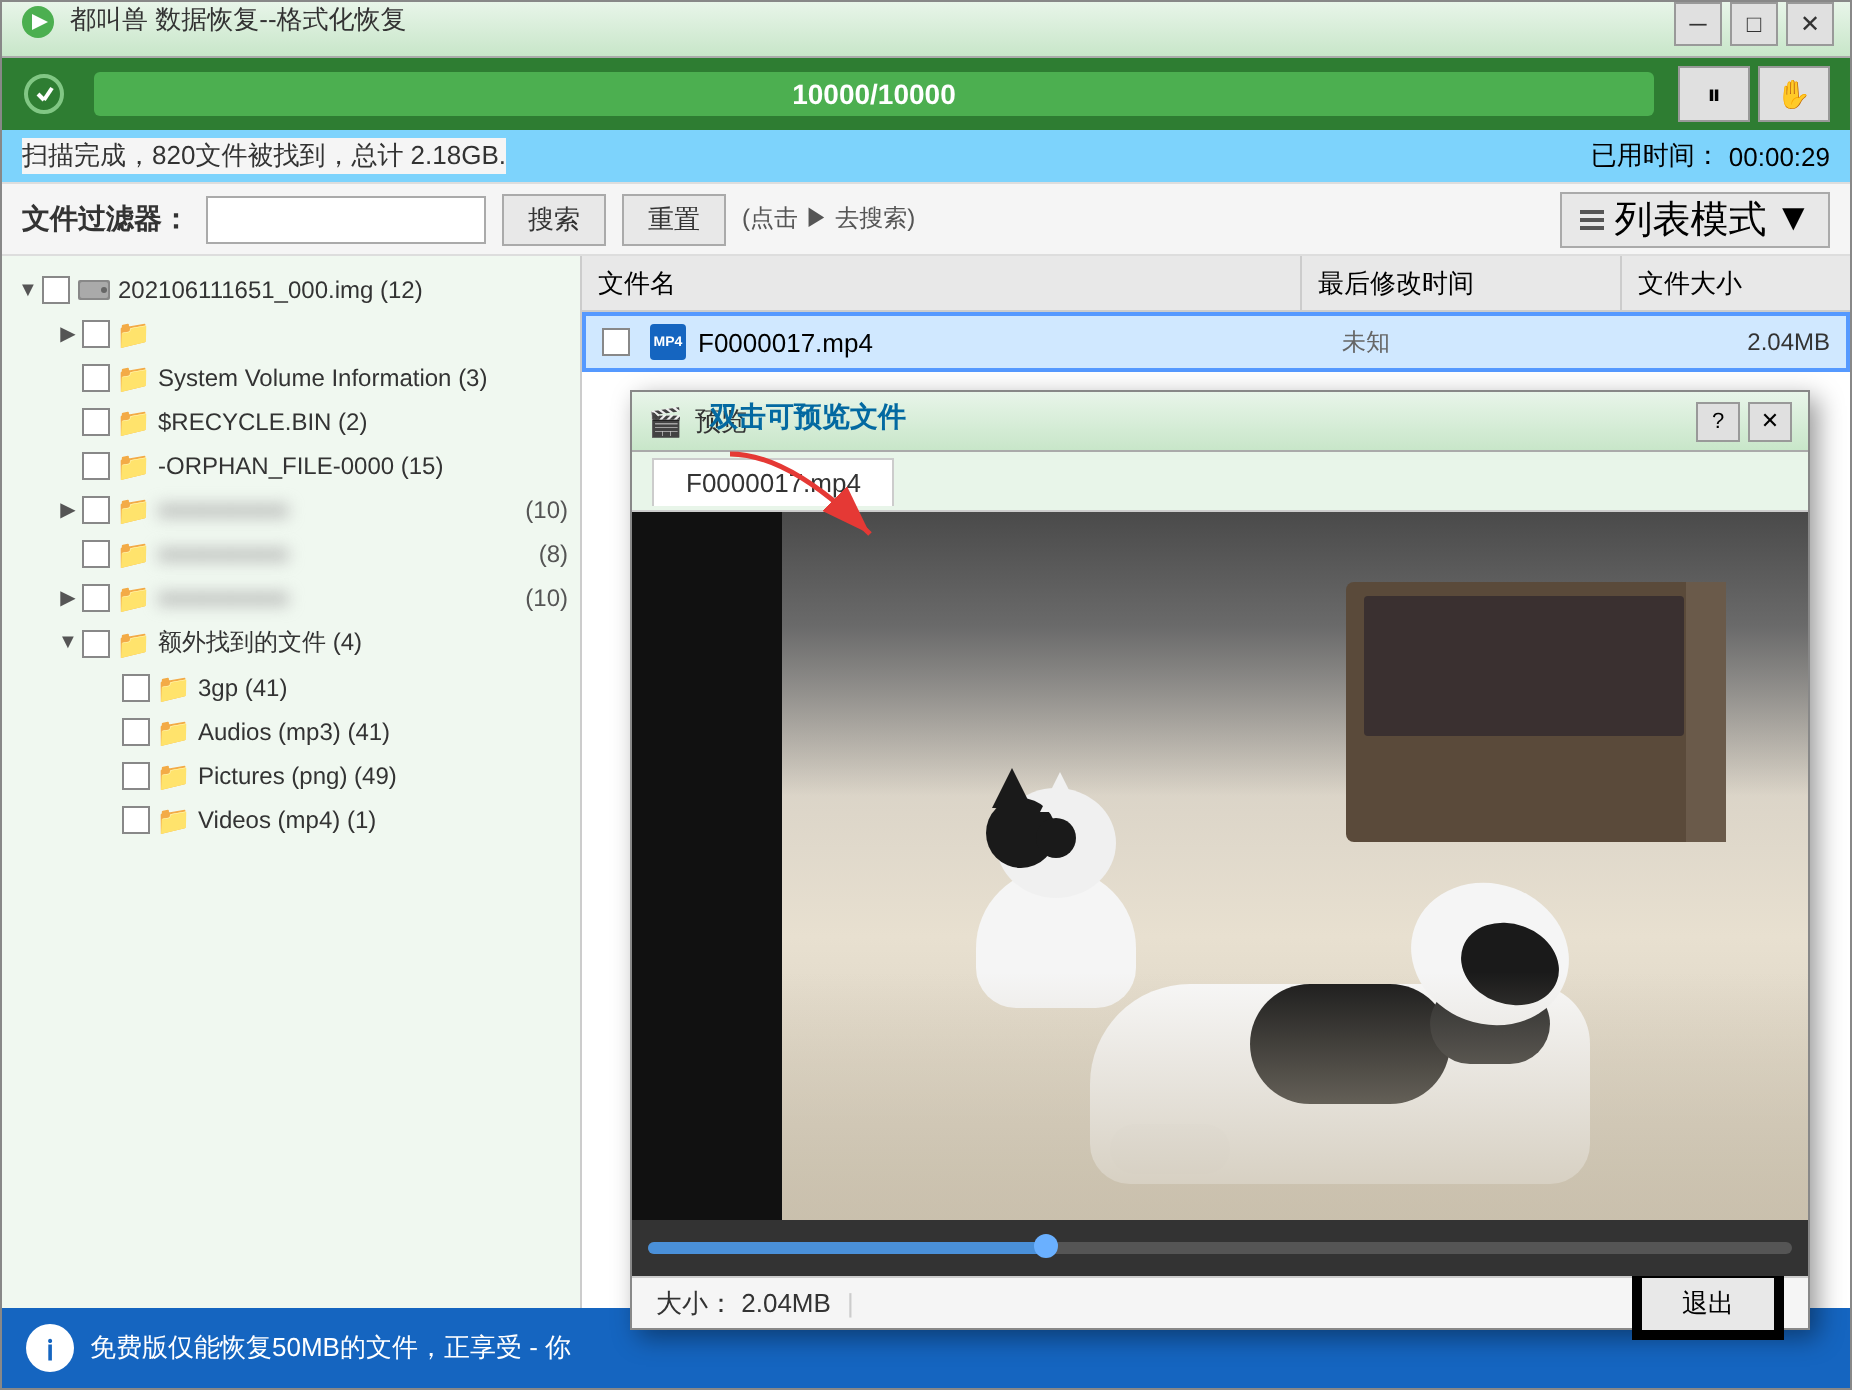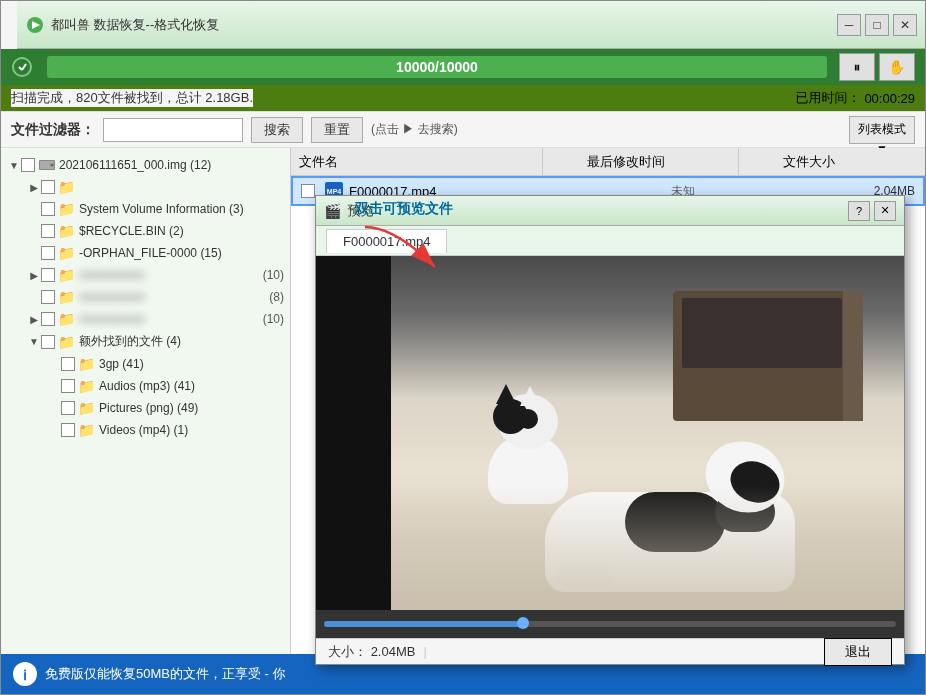--- a/index.html
+++ b/index.html
@@ -16,27 +16,26 @@
       width: 926px;
       height: 695px;
       border: 1px solid #888;
       display: flex;
       flex-direction: column;
       background: #f5f5f5;
       box-shadow: 2px 2px 8px rgba(0,0,0,0.3);
     }
     .title-bar {
       background: linear-gradient(to bottom, #e8f5e9, #c8e6c9);
-      height: 48px;
-      display: flex;
-      align-items: center;
+      height: 28px;
+      display: flex;
+      align-items: flex-start;
       padding: 0 8px;
       border-bottom: 1px solid #aaa;
       flex-shrink: 0;
-      margin-left: 16px;
     }
     .title-bar-icon {
       width: 20px; height: 20px;
       margin-right: 6px;
       display: flex; align-items: center; justify-content: center;
     }
     .title-bar-text {
       flex: 1;
       font-size: 13px;
       color: #333;
@@ -119,22 +118,21 @@
     .toolbar-spacer { flex: 1; }
     .view-mode-btn {
       height: 28px;
       border: 1px solid #aaa;
       background: #e8e8e8;
       cursor: pointer;
       display: flex;
       align-items: center;
       padding: 0 8px;
       gap: 4px;
-      font-size: 12px;
-      flex-direction: column;
+      font-size: 19px;
     }
     .scan-info {
       background: #f5f5f5;
       padding: 4px 10px;
       font-size: 13px;
       color: #333;
       border-bottom: 1px solid #ddd;
       flex-shrink: 0;
     }
 
@@ -197,21 +195,20 @@
       flex-direction: column;
       overflow: hidden;
     }
     .file-table-header {
       display: flex;
       background: #e8e8e8;
       border-bottom: 1px solid #ccc;
       height: 28px;
       align-items: center;
       flex-shrink: 0;
-      gap: 36px;
     }
     .file-col-name {
       flex: 1;
       padding: 0 8px;
       font-size: 13px;
       border-right: 1px solid #ccc;
       height: 100%;
       display: flex;
       align-items: center;
     }
@@ -379,21 +376,21 @@
       padding: 0 12px;
       flex-shrink: 0;
       gap: 8px;
     }
     .preview-size-label { font-size: 13px; color: #333; }
     .preview-size-sep { color: #ccc; }
     .preview-exit-btn {
       margin-left: auto;
       padding: 4px 20px;
       background: #e8e8e8;
-      border: 1px solid #000000;
+      border: 5px solid #000000;
       cursor: pointer;
       font-size: 13px;
     }
 
     
     .annotation-arrow {
       position: absolute;
       top: 50px;
       left: 370px;
       z-index: 20;
@@ -480,21 +477,21 @@
       <span>10000/10000</span>
     </div>
     <div class="progress-btn">
       <span>⏸</span>
     </div>
     <div class="progress-btn">
       <span>✋</span>
     </div>
   </div>
 
-  <div style="display:flex;align-items:center;background:#4d7c0f;border-bottom:1px solid #ddd;padding:4px 10px;flex-shrink:0;position:relative;">
+  <div style="display:flex;align-items:center;background:#7dd3fc;border-bottom:1px solid #ddd;padding:4px 10px;flex-shrink:0;position:relative;">
     <span class="scan-info" style="padding:0;border:none;">扫描完成，820文件被找到，总计 2.18GB.</span>
     <div style="position:absolute;right:10px;display:flex;align-items:center;gap:4px;">
       <span>已用时间：</span>
       <span>00:00:29</span>
     </div>
   </div>
 
   <div class="toolbar">
     <span class="toolbar-label">文件过滤器：</span>
     <input type="text" class="toolbar-input" value="" style="">

